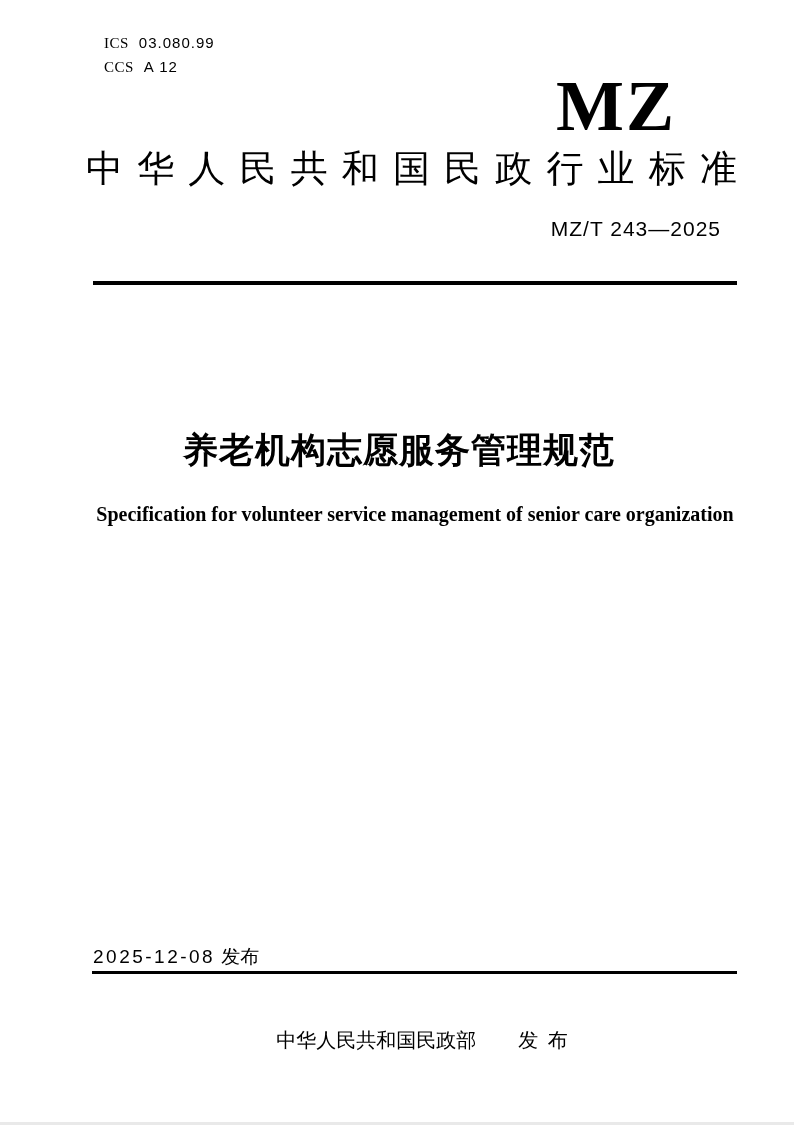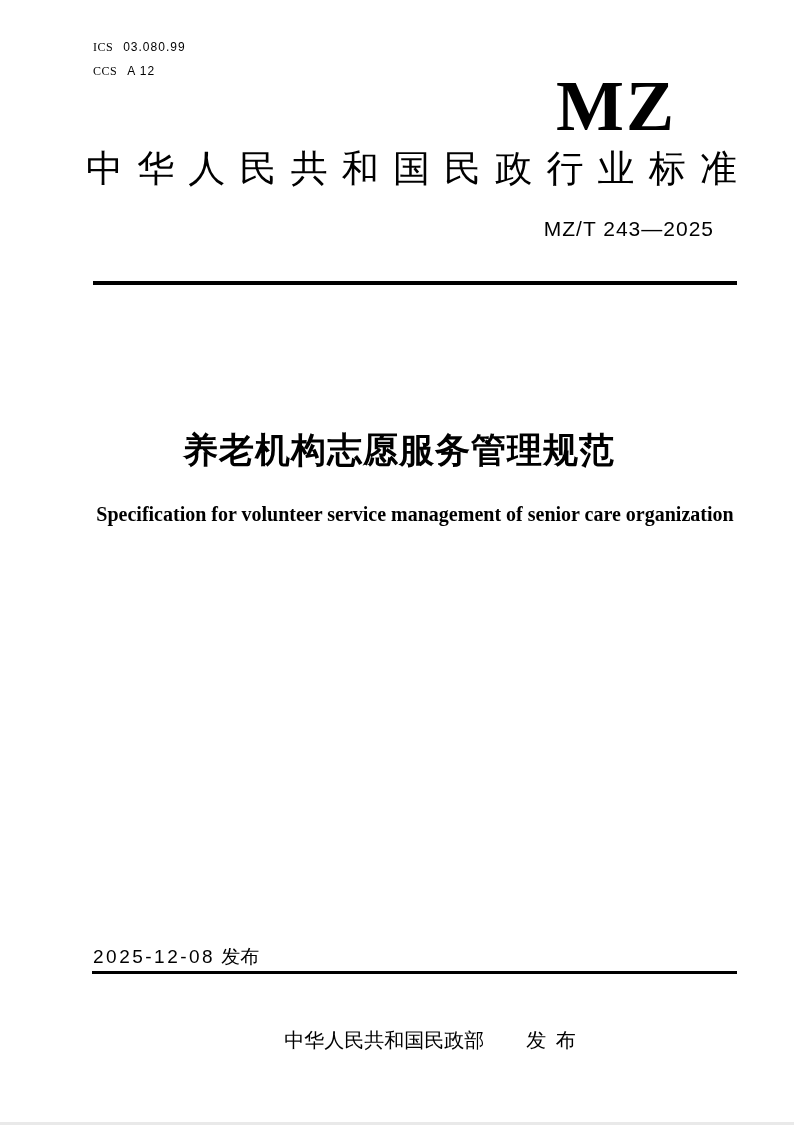--- a/index.html
+++ b/index.html
@@ -8,23 +8,23 @@
     width: 794px;
     height: 1125px;
     background: #ffffff;
     color: #000000;
     font-family: "Liberation Sans", "DejaVu Sans", sans-serif;
     overflow: hidden;
   }
 
   .ics-line {
     position: absolute;
-    left: 93px;
-    font-size: 12px;
-    line-height: 28px;
+    left: 104px;
+    font-size: 15px;
+    line-height: 20px;
     letter-spacing: 0.5px;
     white-space: nowrap;
   }
   .ics-line .label { font-family: "Liberation Serif", "DejaVu Serif", serif; margin-right: 10px; }
   .ics-line .value { font-family: "Liberation Sans", "DejaVu Sans", sans-serif; letter-spacing: 1px; }
   #ics-row { top: 33px; }
   #ccs-row { top: 57px; }
 
   .mz-logo {
     position: absolute;
@@ -44,21 +44,21 @@
     top: 149px;
     font-size: 37px;
     line-height: 40px;
     font-weight: normal;
     display: flex;
     justify-content: space-between;
   }
 
   .std-number {
     position: absolute;
-    right: 80px;
+    right: 73px;
     top: 216px;
     font-size: 21px;
     line-height: 26px;
     letter-spacing: 1px;
     white-space: nowrap;
   }
 
   .rule-thick {
     position: absolute;
     left: 93px;
@@ -112,21 +112,21 @@
     position: absolute;
     left: 92px;
     top: 971px;
     width: 645px;
     height: 3px;
     background: #000000;
   }
 
   .publisher-row {
     position: absolute;
-    left: 108px;
+    left: 100px;
     width: 644px;
     top: 1027px;
     text-align: center;
     font-size: 20px;
     line-height: 26px;
     white-space: nowrap;
   }
   .publisher-row .action { margin-left: 42px; word-spacing: 4px; }
 
   .page-bottom-edge {

